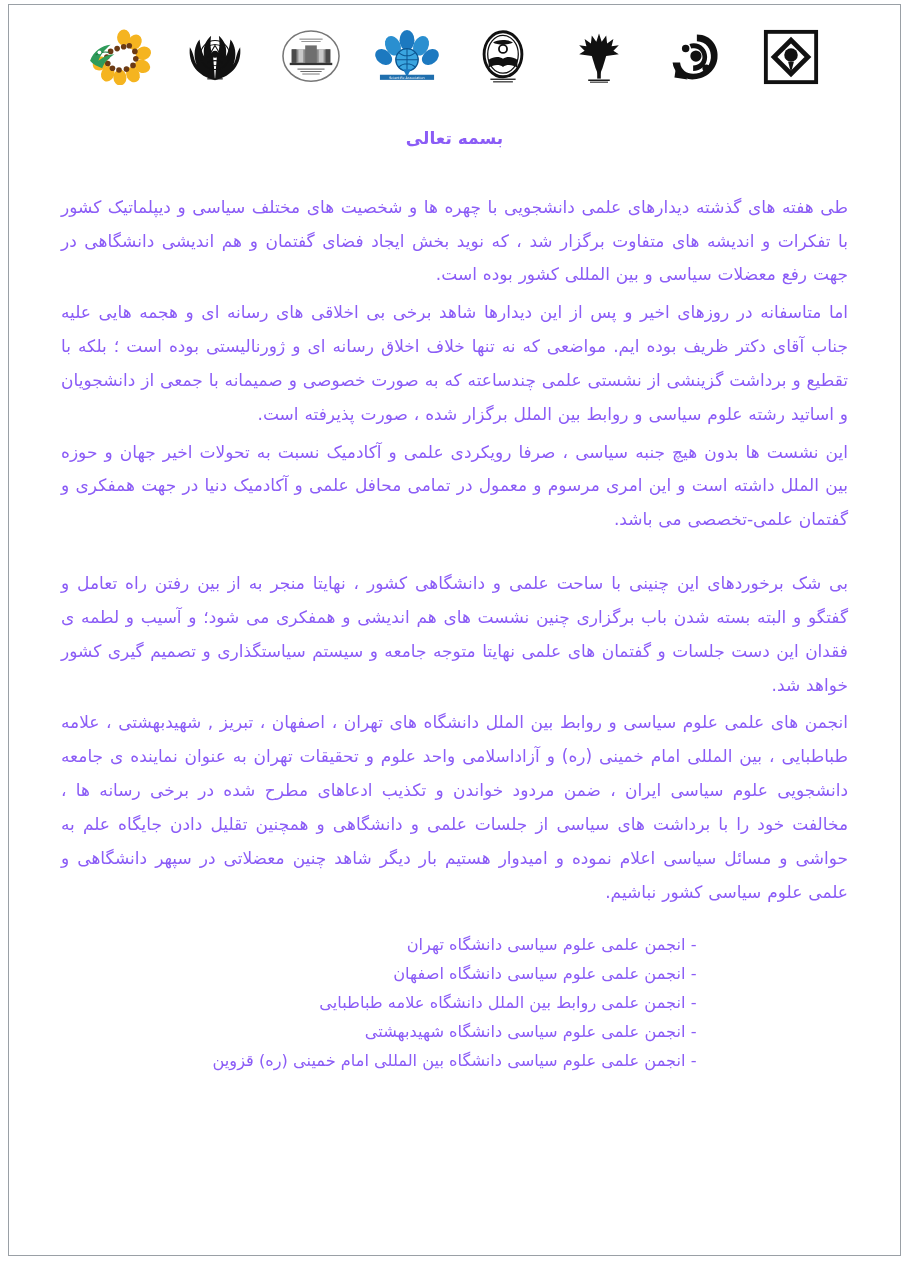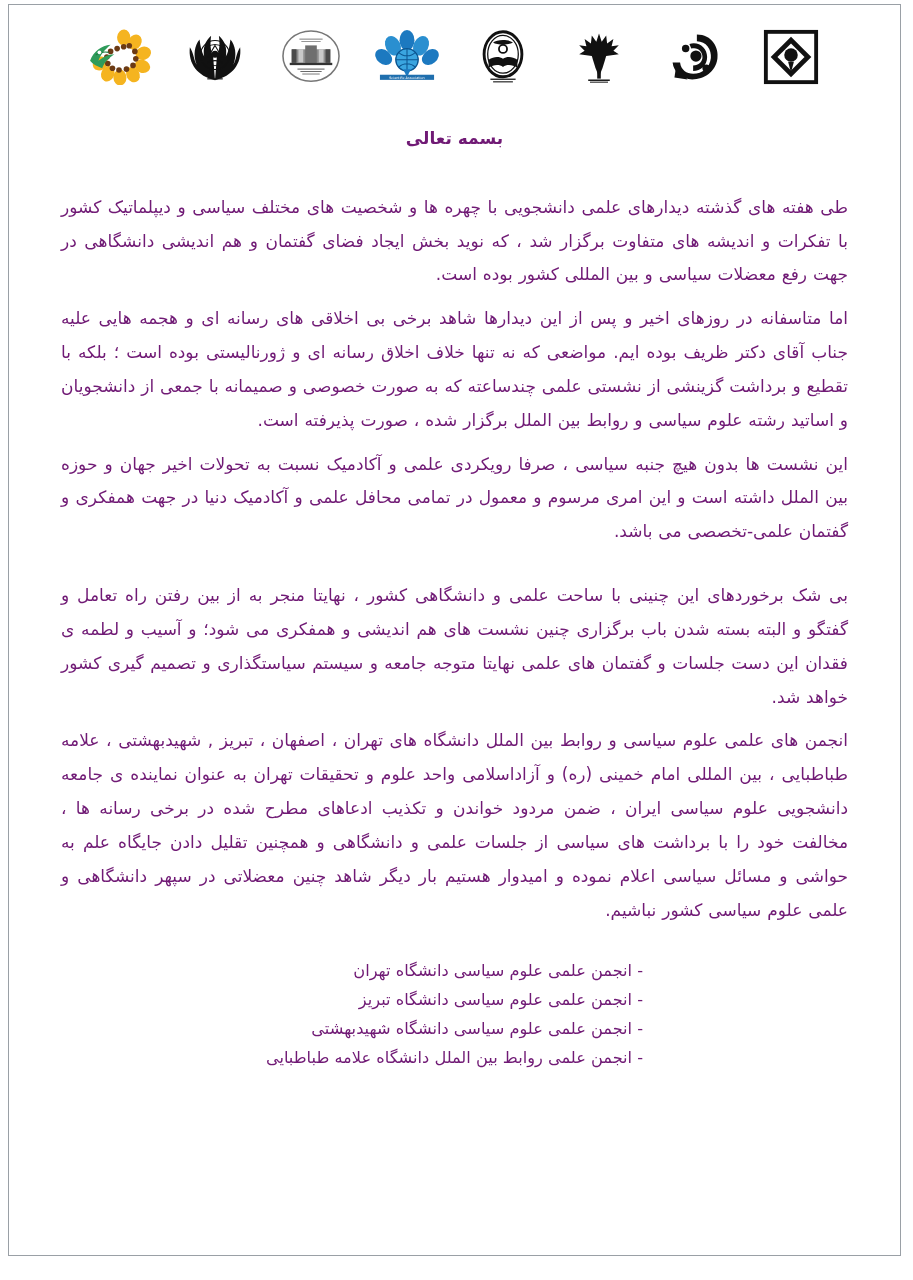--- a/index.html
+++ b/index.html
@@ -54,45 +54,45 @@
   
   .doc {
     position: absolute;
     left: 0;
     right: 0;
     top: 104px;
     padding: 0 52px;
     box-sizing: border-box;
     direction: rtl;
     text-align: justify;
-    color: #701a75;
+    color: #8b5cf6;
   }
 
   .bismillah {
     text-align: center;
     font-weight: bold;
     font-size: 17px;
     line-height: 1.4;
     margin: 18px 0 40px 0;
     letter-spacing: 0.2px;
   }
 
   .para {
     font-size: 17px;
     line-height: 1.99;
     margin: 0;
     text-align: justify;
     text-align-last: right;
     word-spacing: 0.5px;
   }
-  .para + .para { margin-top: 10px; }
+  .para + .para { margin-top: 4px; }
   .para.gap-before { margin-top: 30px; }
 
   .signatures {
-    margin-top: 30px;
+    margin-top: 22px;
     padding-right: 0;
     text-align: center;
     direction: rtl;
   }
   .sig-inner {
     display: inline-block;
     text-align: right;
   }
   .sig-line {
     font-size: 16.2px;
@@ -237,20 +237,21 @@
 
     <p class="para">طی هفته های گذشته دیدارهای علمی دانشجویی با چهره ها و شخصیت های مختلف سیاسی و دیپلماتیک کشور با تفکرات  و اندیشه های متفاوت برگزار شد ، که نوید بخش ایجاد فضای گفتمان و هم اندیشی دانشگاهی در جهت رفع معضلات سیاسی و بین المللی کشور بوده است.</p>
     <p class="para">اما متاسفانه در روزهای اخیر و پس از این دیدارها شاهد برخی بی اخلاقی های رسانه ای و هجمه هایی علیه جناب آقای دکتر ظریف بوده ایم. مواضعی که نه تنها خلاف اخلاق رسانه ای و ژورنالیستی بوده است ؛ بلکه با تقطیع و برداشت گزینشی از نشستی علمی چندساعته که به صورت خصوصی و صمیمانه با جمعی از دانشجویان و اساتید رشته علوم سیاسی و روابط بین الملل برگزار شده ، صورت پذیرفته است.</p>
     <p class="para">این نشست ها بدون هیچ جنبه سیاسی ، صرفا رویکردی علمی و آکادمیک نسبت به تحولات اخیر جهان و حوزه بین الملل داشته است و این امری مرسوم و معمول در تمامی محافل علمی و آکادمیک دنیا در جهت همفکری و گفتمان علمی-تخصصی می باشد.</p>
     <p class="para gap-before">بی شک برخوردهای این چنینی با ساحت علمی و دانشگاهی کشور ، نهایتا منجر به از بین رفتن راه تعامل و گفتگو و البته بسته شدن باب برگزاری چنین نشست های هم اندیشی و همفکری می شود؛ و آسیب و لطمه ی فقدان این دست جلسات و گفتمان های علمی نهایتا متوجه جامعه و سیستم سیاستگذاری و تصمیم گیری کشور خواهد شد.</p>
     <p class="para">انجمن های علمی علوم سیاسی و روابط بین الملل دانشگاه های تهران ، اصفهان ، تبریز , شهیدبهشتی ، علامه طباطبایی ، بین المللی امام خمینی (ره) و آزاداسلامی واحد علوم و تحقیقات تهران به عنوان نماینده ی جامعه دانشجویی علوم سیاسی ایران ، ضمن مردود خواندن و تکذیب ادعاهای مطرح شده در برخی رسانه ها ، مخالفت خود را با برداشت های سیاسی از جلسات علمی و دانشگاهی و همچنین تقلیل دادن جایگاه علم به حواشی و مسائل سیاسی اعلام نموده و امیدوار هستیم بار دیگر شاهد چنین معضلاتی در سپهر دانشگاهی و علمی علوم سیاسی کشور نباشیم.</p>
 
     <div class="signatures">
       <div class="sig-inner">
         <div class="sig-line">- انجمن علمی علوم سیاسی دانشگاه تهران</div>
-        <div class="sig-line">- انجمن علمی علوم سیاسی دانشگاه تبریز</div>
+        <div class="sig-line">- انجمن علمی علوم سیاسی دانشگاه اصفهان</div>
+        <div class="sig-line">- انجمن علمی روابط بین الملل دانشگاه علامه طباطبایی</div>
         <div class="sig-line">- انجمن علمی علوم سیاسی دانشگاه شهیدبهشتی</div>
-        <div class="sig-line">- انجمن علمی روابط بین الملل دانشگاه علامه طباطبایی</div>
+        <div class="sig-line">- انجمن علمی علوم سیاسی دانشگاه بین المللی امام خمینی (ره) قزوین</div>
       </div>
     </div>
 
   </div>
 </div>
 
 </body></html>

